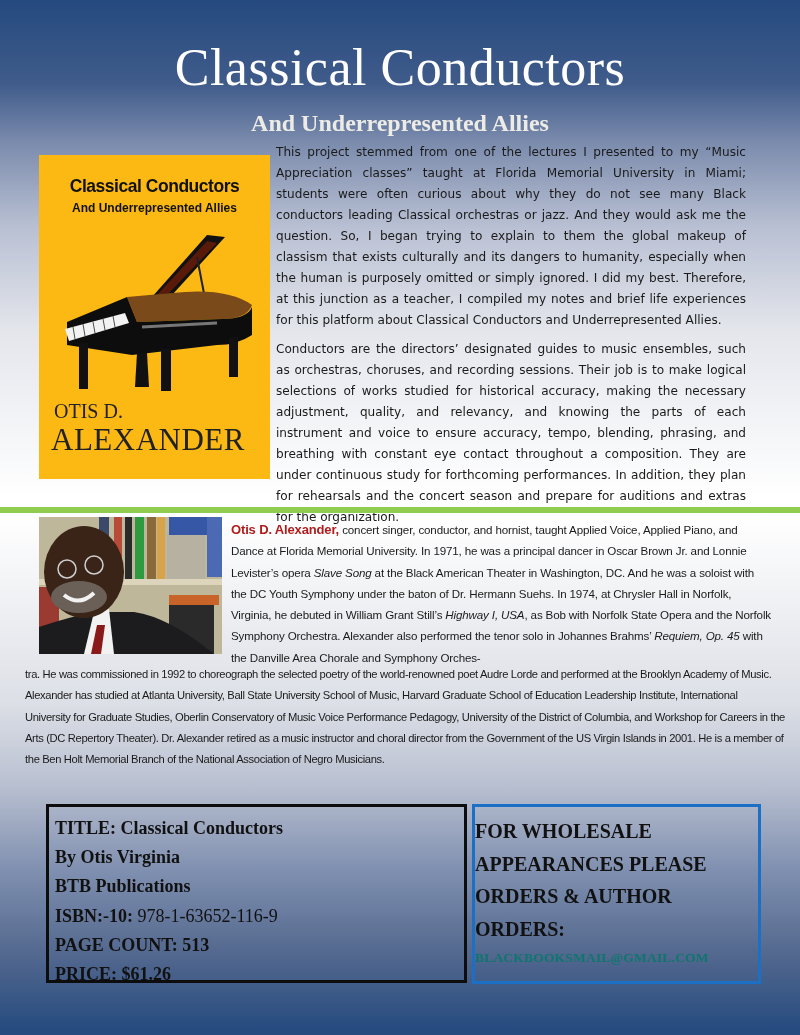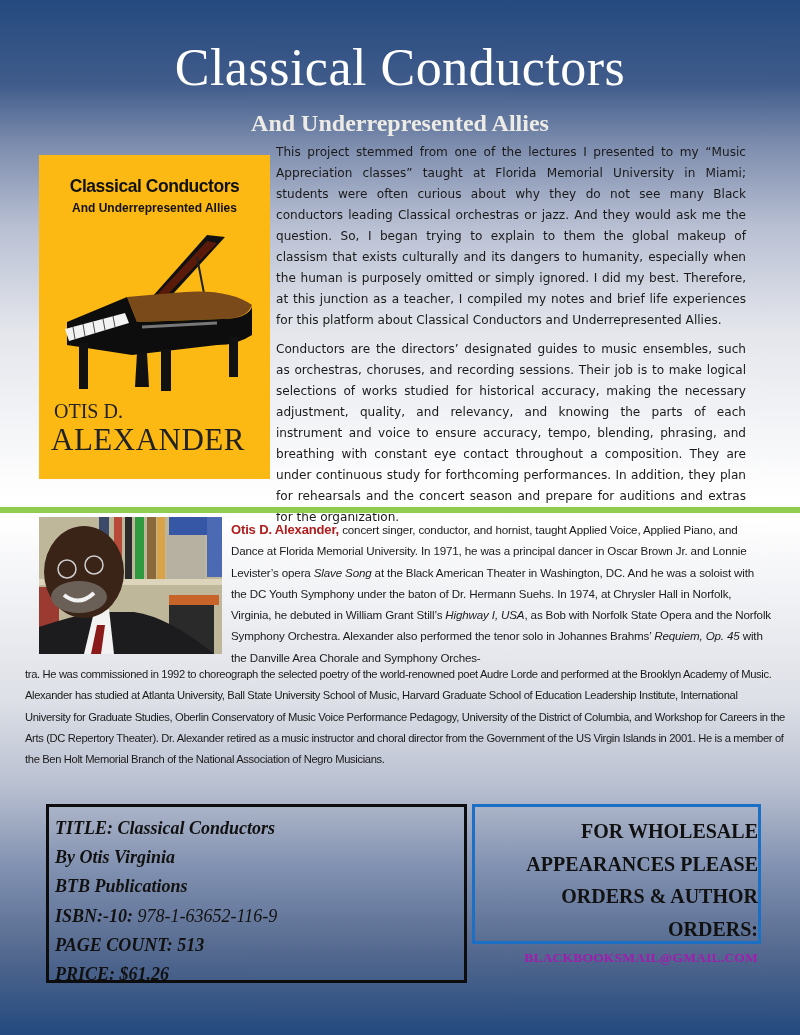--- a/index.html
+++ b/index.html
@@ -63,39 +63,39 @@
   }
   .bio-top .name { color: #b01c1c; font-weight: bold; font-size: 13px; }
   .bio-bottom {
     position: absolute; left: 25px; top: 664px; width: 760px;
     font-family: "Liberation Sans", sans-serif; font-size: 11.2px; line-height: 21.3px;
     color: #1a1a1a; letter-spacing: -0.35px;
   }
   i { font-style: italic; }
   .info-box {
     position: absolute; left: 46px; top: 804px; width: 421px; height: 179px;
-    border: 3px solid #0d0d0d; box-sizing: border-box; padding: 7px 0 10px 6px; font-style: italic;
+    border: 3px solid #0d0d0d; box-sizing: border-box; padding: 7px 0 10px 6px;
   }
   .info-box .row {
     font-family: "Liberation Serif", serif; font-weight: bold; font-size: 18px;
     color: #111; line-height: 29.2px; white-space: nowrap;
   }
   .info-box .row .val-small { font-weight: normal; font-size: 18px; }
   .contact-box {
-    position: absolute; left: 472px; top: 804px; width: 289px; height: 140px;
-    border: 3px solid #1b6fc4; box-sizing: border-box; text-align: right;
+    position: absolute; left: 472px; top: 804px; width: 289px; height: 180px;
+    border: 3px solid #1b6fc4; box-sizing: border-box; text-align: left;
     padding-top: 8px;
   }
   .contact-box .line {
     font-family: "Liberation Serif", serif; font-weight: bold; font-size: 20px;
     color: #111; line-height: 32.5px;
   }
   .contact-box .email {
     font-family: "Liberation Serif", serif; font-weight: bold; font-size: 13.5px;
-    color: #a21caf; line-height: 26px; letter-spacing: 0.2px;
+    color: #0f766e; line-height: 26px; letter-spacing: 0.2px;
   }
 </style>
 </head>
 <body>
 
 <div class="title">Classical Conductors</div>
 <div class="subtitle">And Underrepresented Allies</div>
 
 <div class="cover">
   <div class="ct">Classical Conductors</div>

